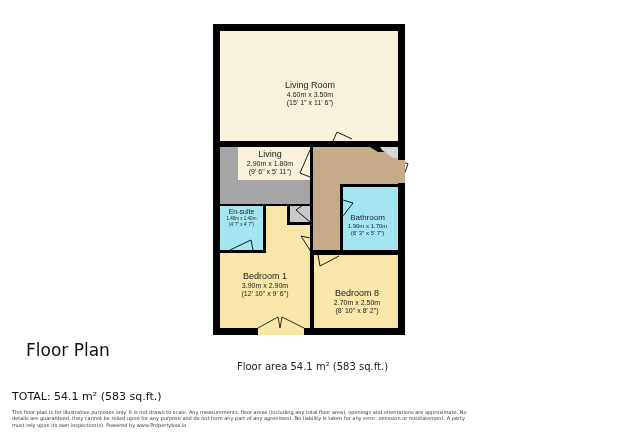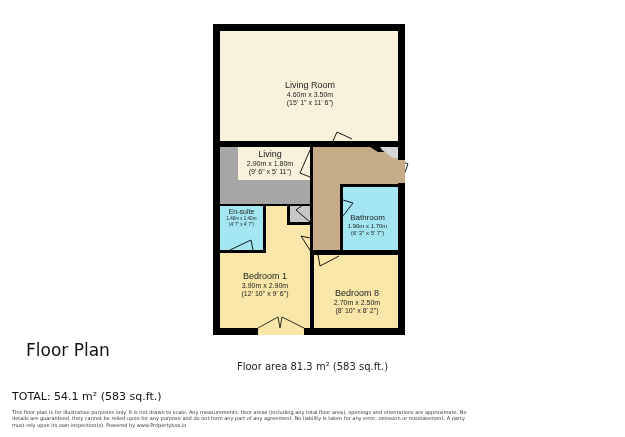--- a/index.html
+++ b/index.html
@@ -106,16 +106,16 @@
   <span class="room-dim">(12' 10" x 9' 6")</span>
 </div>
 
 <div class="room-label" style="left:316px; top:288px; width:82px;">
   <span class="room-name">Bedroom 8</span>
   <span class="room-dim">2.70m x 2.50m</span>
   <span class="room-dim">(8' 10" x 8' 2")</span>
 </div>
 
 <div class="title">Floor Plan</div>
-<div class="subtitle">Floor area 81.3 m² (583 sq.ft.)</div>
+<div class="subtitle">Floor area 54.1 m² (583 sq.ft.)</div>
 
 <div class="total">TOTAL: 54.1 m² (583 sq.ft.)</div>
 <div class="disclaimer">This floor plan is for illustrative purposes only. It is not drawn to scale. Any measurements, floor areas (including any total floor area), openings and orientations are approximate. No details are guaranteed, they cannot be relied upon for any purpose and do not form any part of any agreement. No liability is taken for any error, omission or misstatement. A party must rely upon its own inspection(s). Powered by www.Propertybox.io</div>
 
 </body></html>

